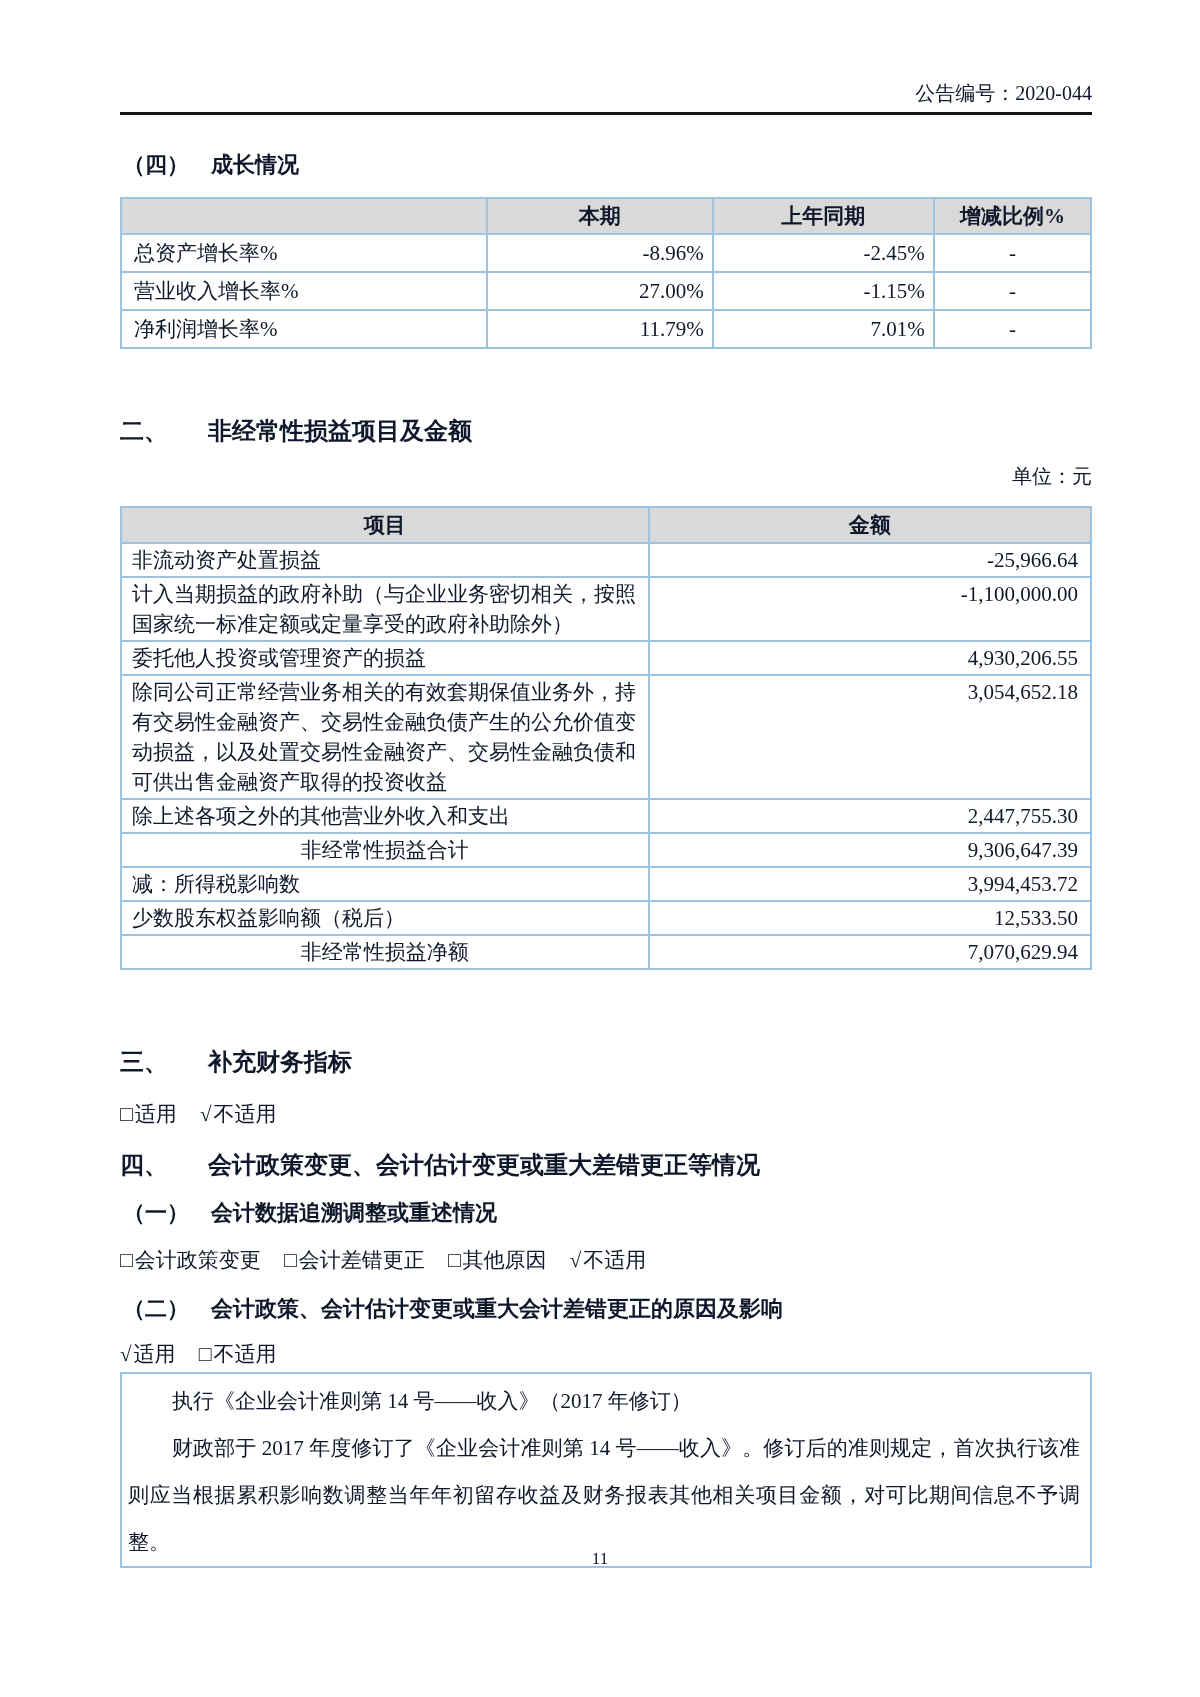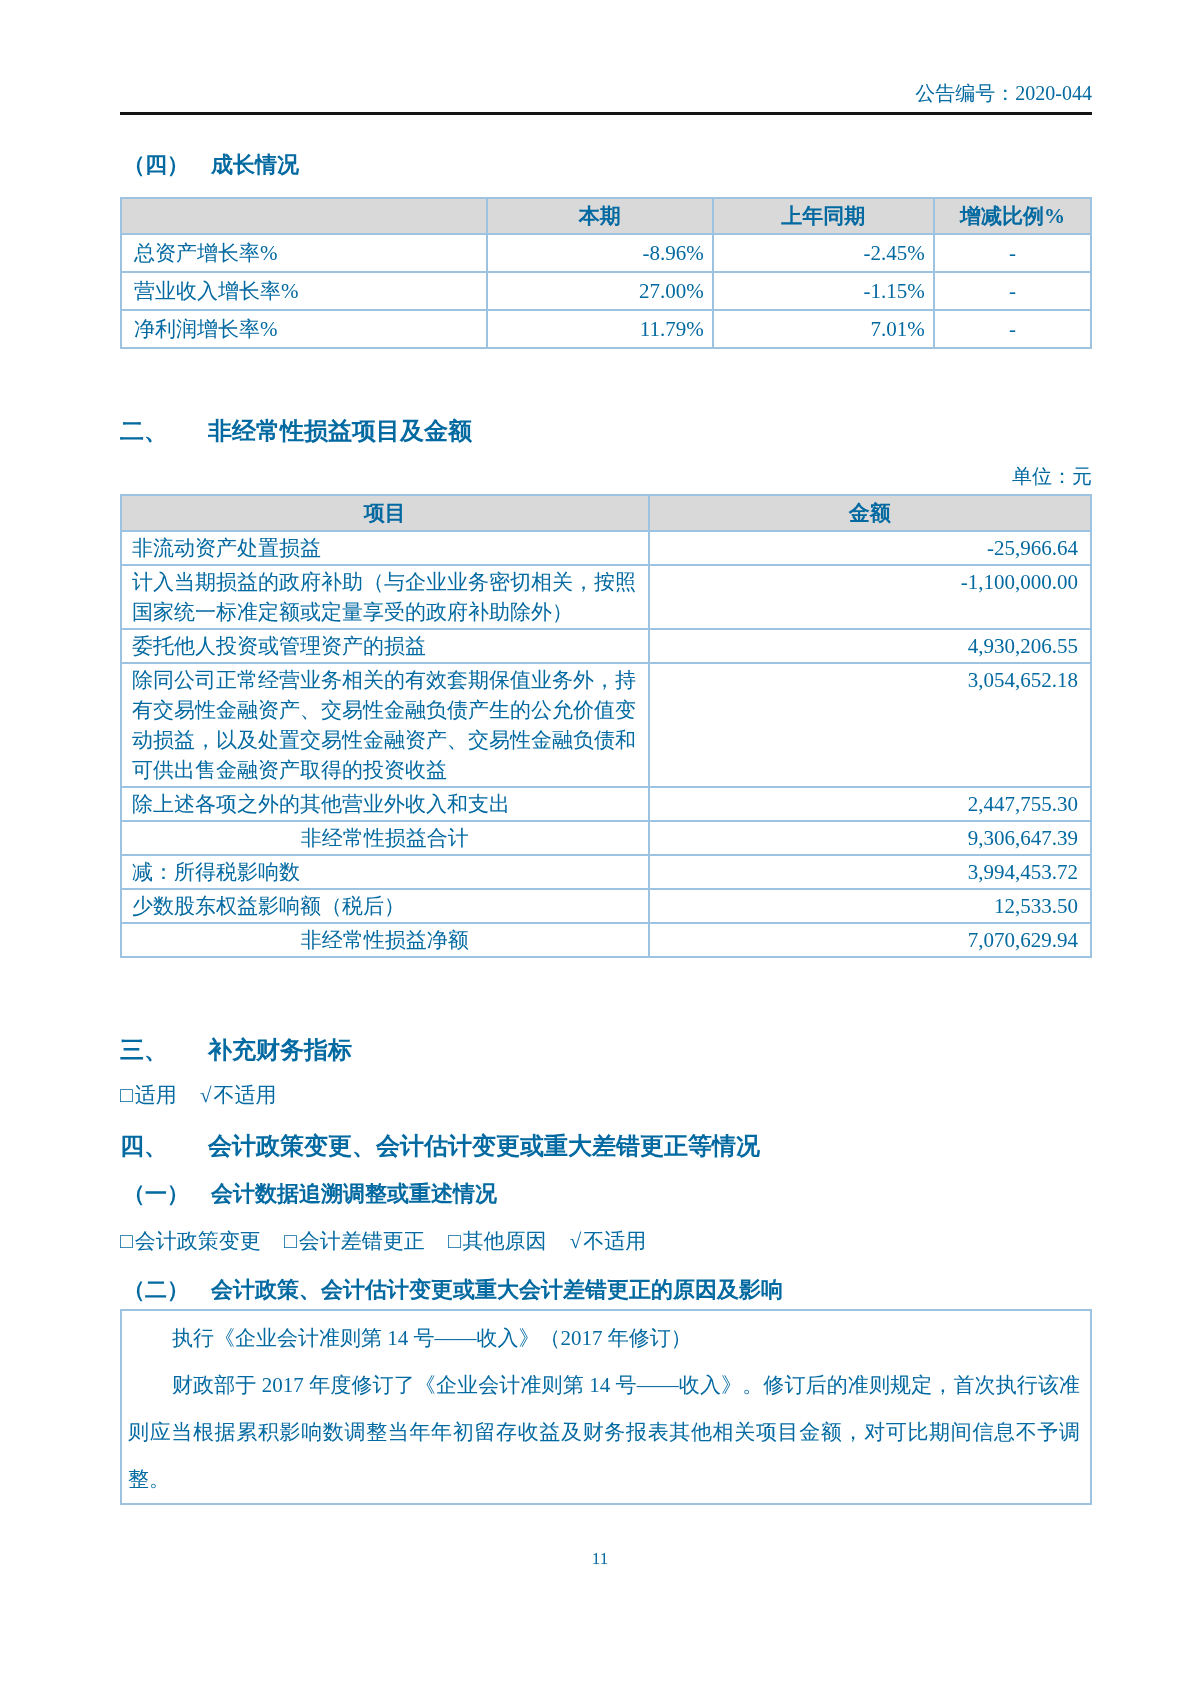--- a/index.html
+++ b/index.html
@@ -1,18 +1,18 @@
 <!DOCTYPE html>
 <html><head>
 <meta charset="utf-8">
 <style>
   html,body{margin:0;padding:0;background:#ffffff;}
   .page{
     position:relative;width:1200px;height:1697px;margin:0 auto;background:#ffffff;
-    font-family:"Liberation Serif","DejaVu Serif",serif;color:#0369a1;overflow:hidden;
+    font-family:"Liberation Serif","DejaVu Serif",serif;color:#0f172a;overflow:hidden;
   }
   .content{margin:0 108px 0 120px;}
   .doc-number{padding-top:80px;text-align:right;font-size:20px;line-height:26px;}
   .header-rule{margin-top:6px;border-top:3px solid #141414;height:0;}
   .heading{display:flex;align-items:baseline;font-weight:bold;}
   .heading .h-num{flex:0 0 88px;}
   .h1{font-size:24px;line-height:32px;}
   .h2{font-size:22px;line-height:28px;padding-left:3px;}
   .heading-growth{margin-top:36px;}
   table{border-collapse:collapse;width:100%;table-layout:fixed;}
@@ -20,30 +20,30 @@
         font-weight:normal;vertical-align:top;word-break:break-all;}
   thead th{background:#d9d9d9;font-weight:bold;text-align:center;line-height:32px;}
   .tbl-growth{margin-top:18px;}
   .tbl-growth td{line-height:34px;}
   .tbl-growth .c-label{text-align:left;padding-left:12px;}
   .tbl-growth .c-num{text-align:right;padding-right:8px;}
   .tbl-growth .c-dash{text-align:center;}
   .col-g1{width:37.7%;}.col-g2{width:23.3%;}.col-g3{width:22.8%;}.col-g4{width:16.2%;}
   .heading-nonrec{margin-top:66px;}
   .unit-line{margin-top:16px;text-align:right;font-size:20px;line-height:26px;}
-  .tbl-nonrec{margin-top:5px;}
+  .tbl-nonrec{margin-top:17px;}
   .col-n1{width:54.4%;}.col-n2{width:45.6%;}
   .tbl-nonrec .c-item{text-align:left;}
   .tbl-nonrec .c-amt{text-align:right;padding-right:12px;}
   .tbl-nonrec tr.emph .c-item{text-align:center;font-weight:normal;}
   .heading-supp{margin-top:76px;}
   .options{font-size:21px;line-height:26px;}
   .options .option{margin-right:18px;white-space:nowrap;}
   .options .mark{margin-right:2px;}
-  .opt-supp{margin-top:16px;}
+  .opt-supp{margin-top:23px;}
   .heading-acct{margin-top:22px;}
   .heading-sub1{margin-top:18px;}
   .opt-sub1{margin-top:20px;}
   .heading-sub2{margin-top:22px;}
   .opt-sub2{margin-top:18px;}
   .note-box{margin-top:5px;border:2px solid #9dc3e1;padding:4px 10px 0 6px;}
   .note-box p{margin:0;font-size:21px;line-height:47px;text-align:justify;text-indent:44px;}
   .page-number{position:absolute;top:1548px;left:0;width:100%;text-align:center;
                font-size:17px;line-height:22px;}
 </style>
@@ -193,20 +193,28 @@
       <span class="option">
         <span class="mark">√</span><span>不适用</span>
       </span>
     </div>
 
     <div class="heading h2 heading-sub2">
       <span class="h-num">（二）</span>
       <span class="h-text">会计政策、会计估计变更或重大会计差错更正的原因及影响</span>
     </div>
 
+    <div class="options opt-sub2">
+      <span class="option">
+        <span class="mark">√</span><span>适用</span>
+      </span>
+      <span class="option">
+        <span class="mark">□</span><span>不适用</span>
+      </span>
+    </div>
 
     <div class="note-box">
       <p>执行《企业会计准则第 14 号——收入》（2017 年修订）</p>
       <p>财政部于 2017 年度修订了《企业会计准则第 14 号——收入》。修订后的准则规定，首次执行该准则应当根据累积影响数调整当年年初留存收益及财务报表其他相关项目金额，对可比期间信息不予调整。</p>
     </div>
 
   </div>
 
   <div class="page-number">11</div>
 </div>

